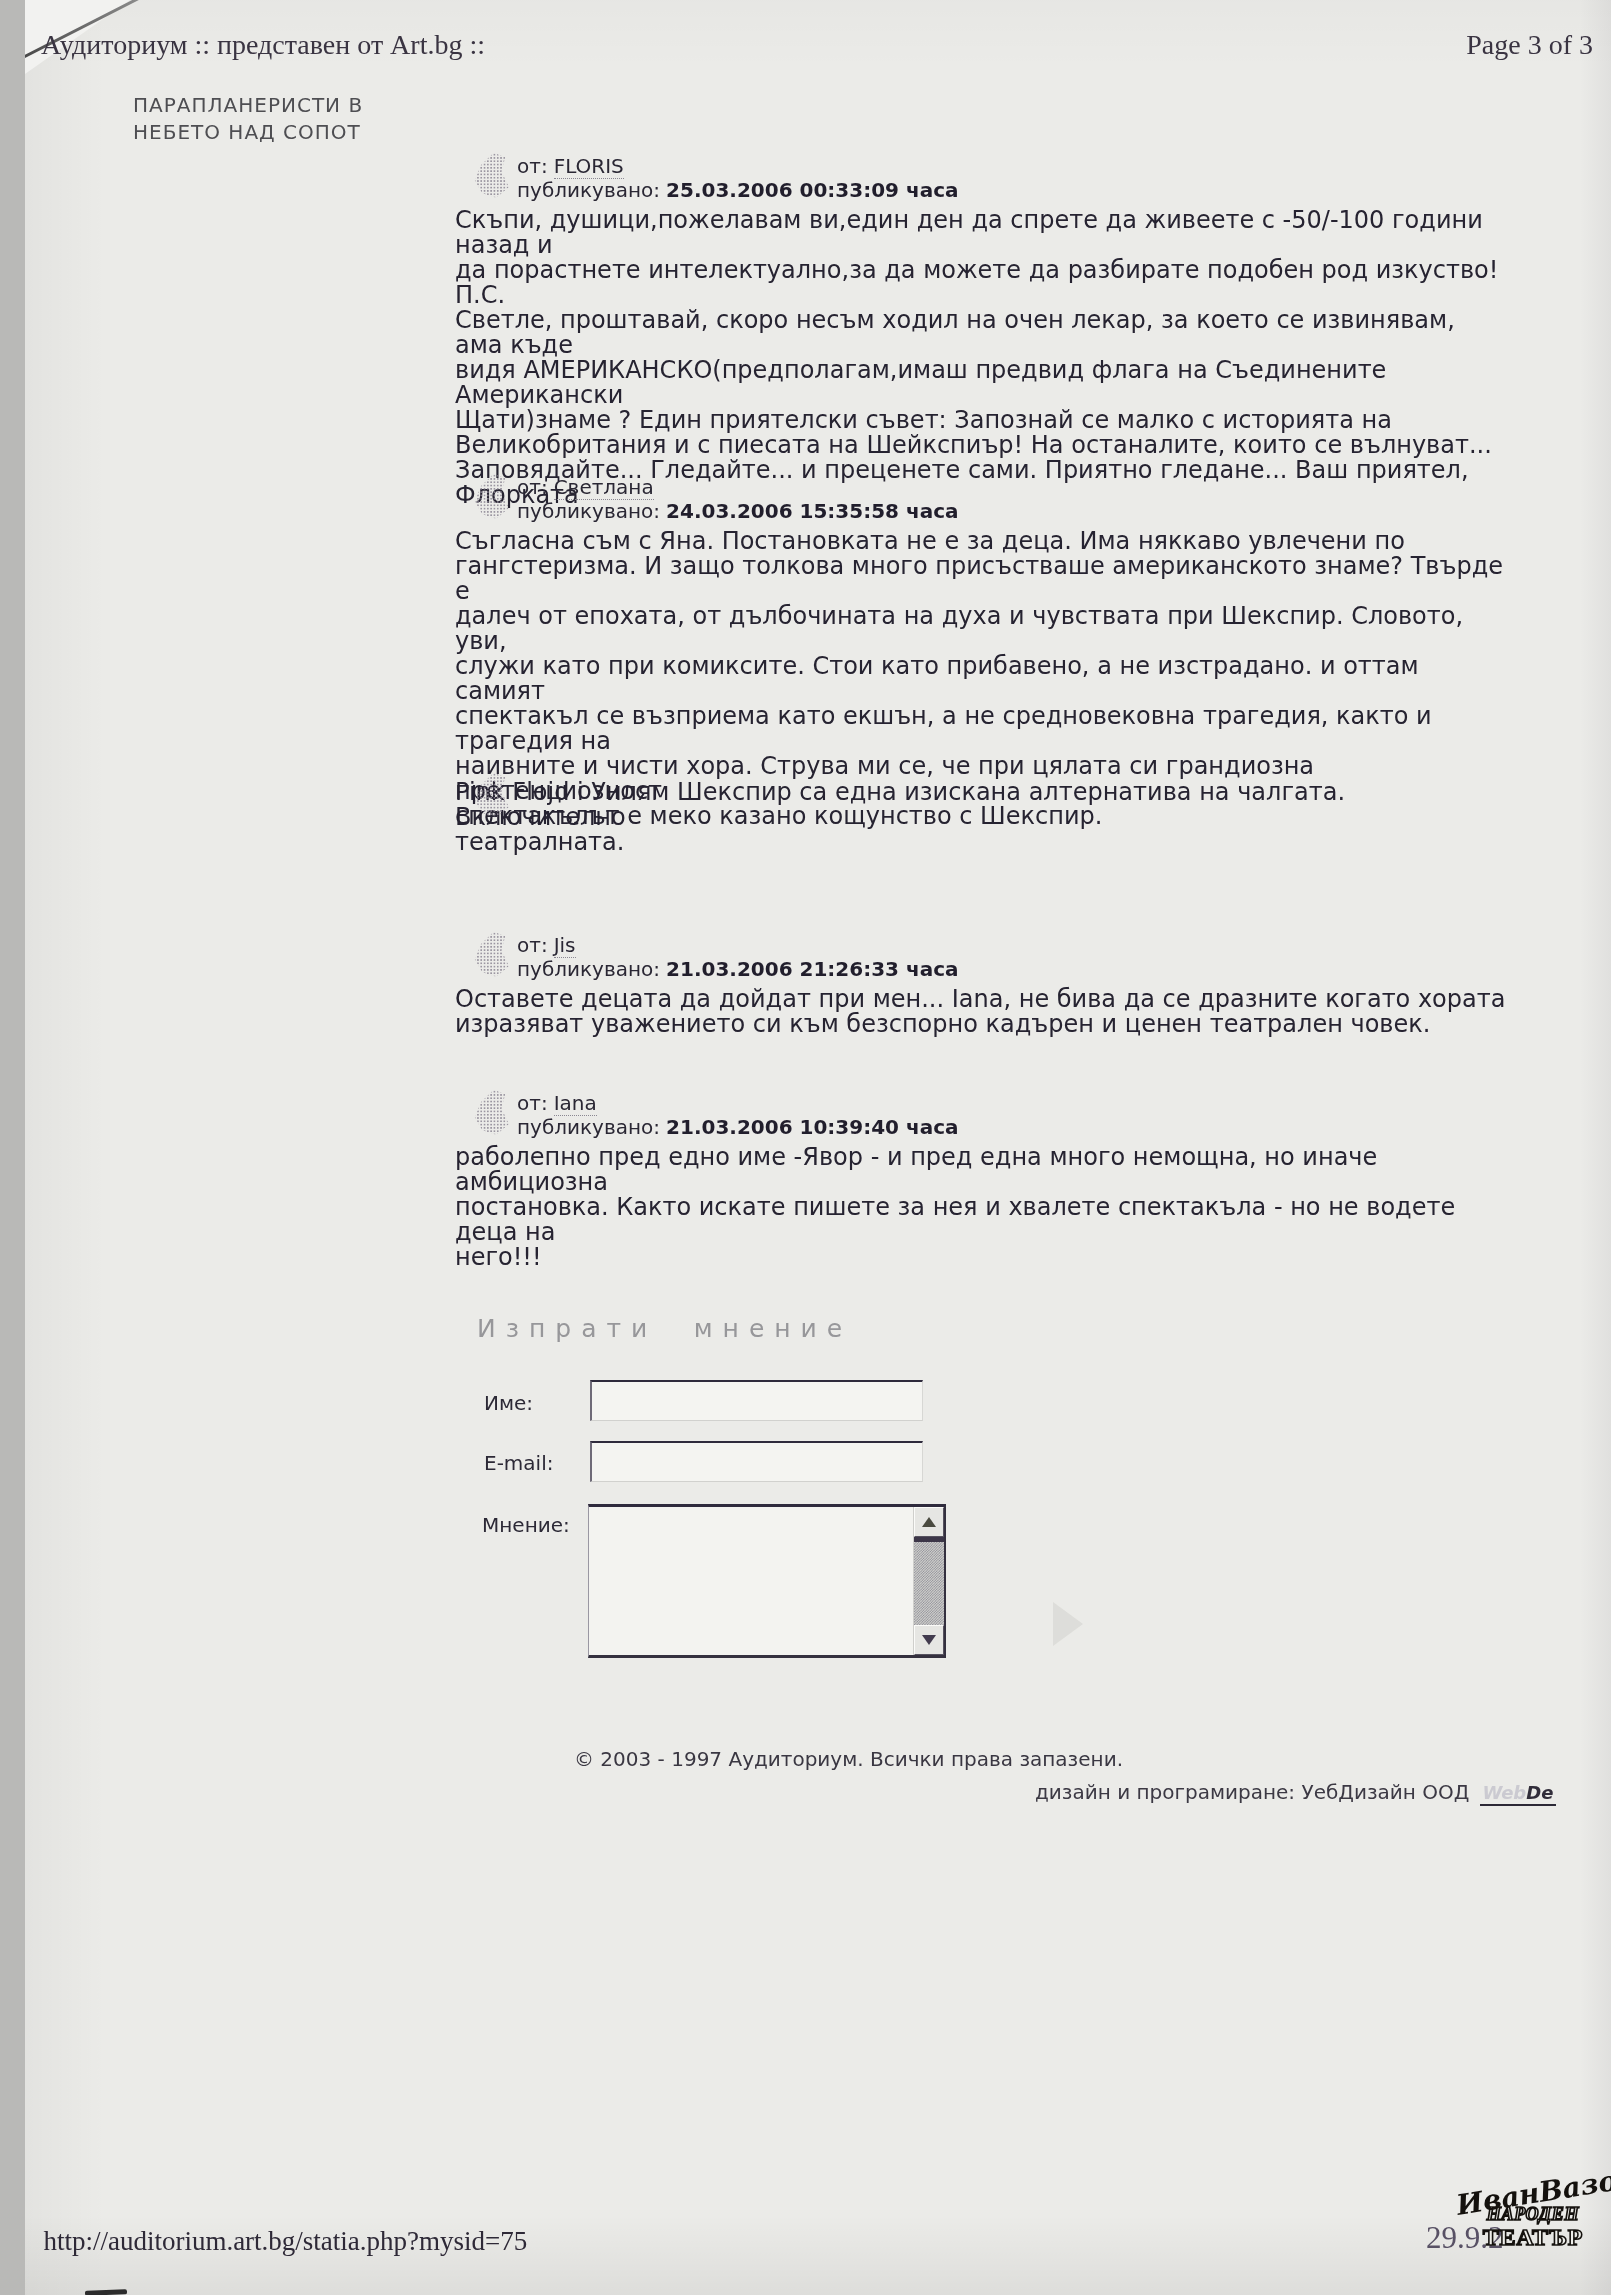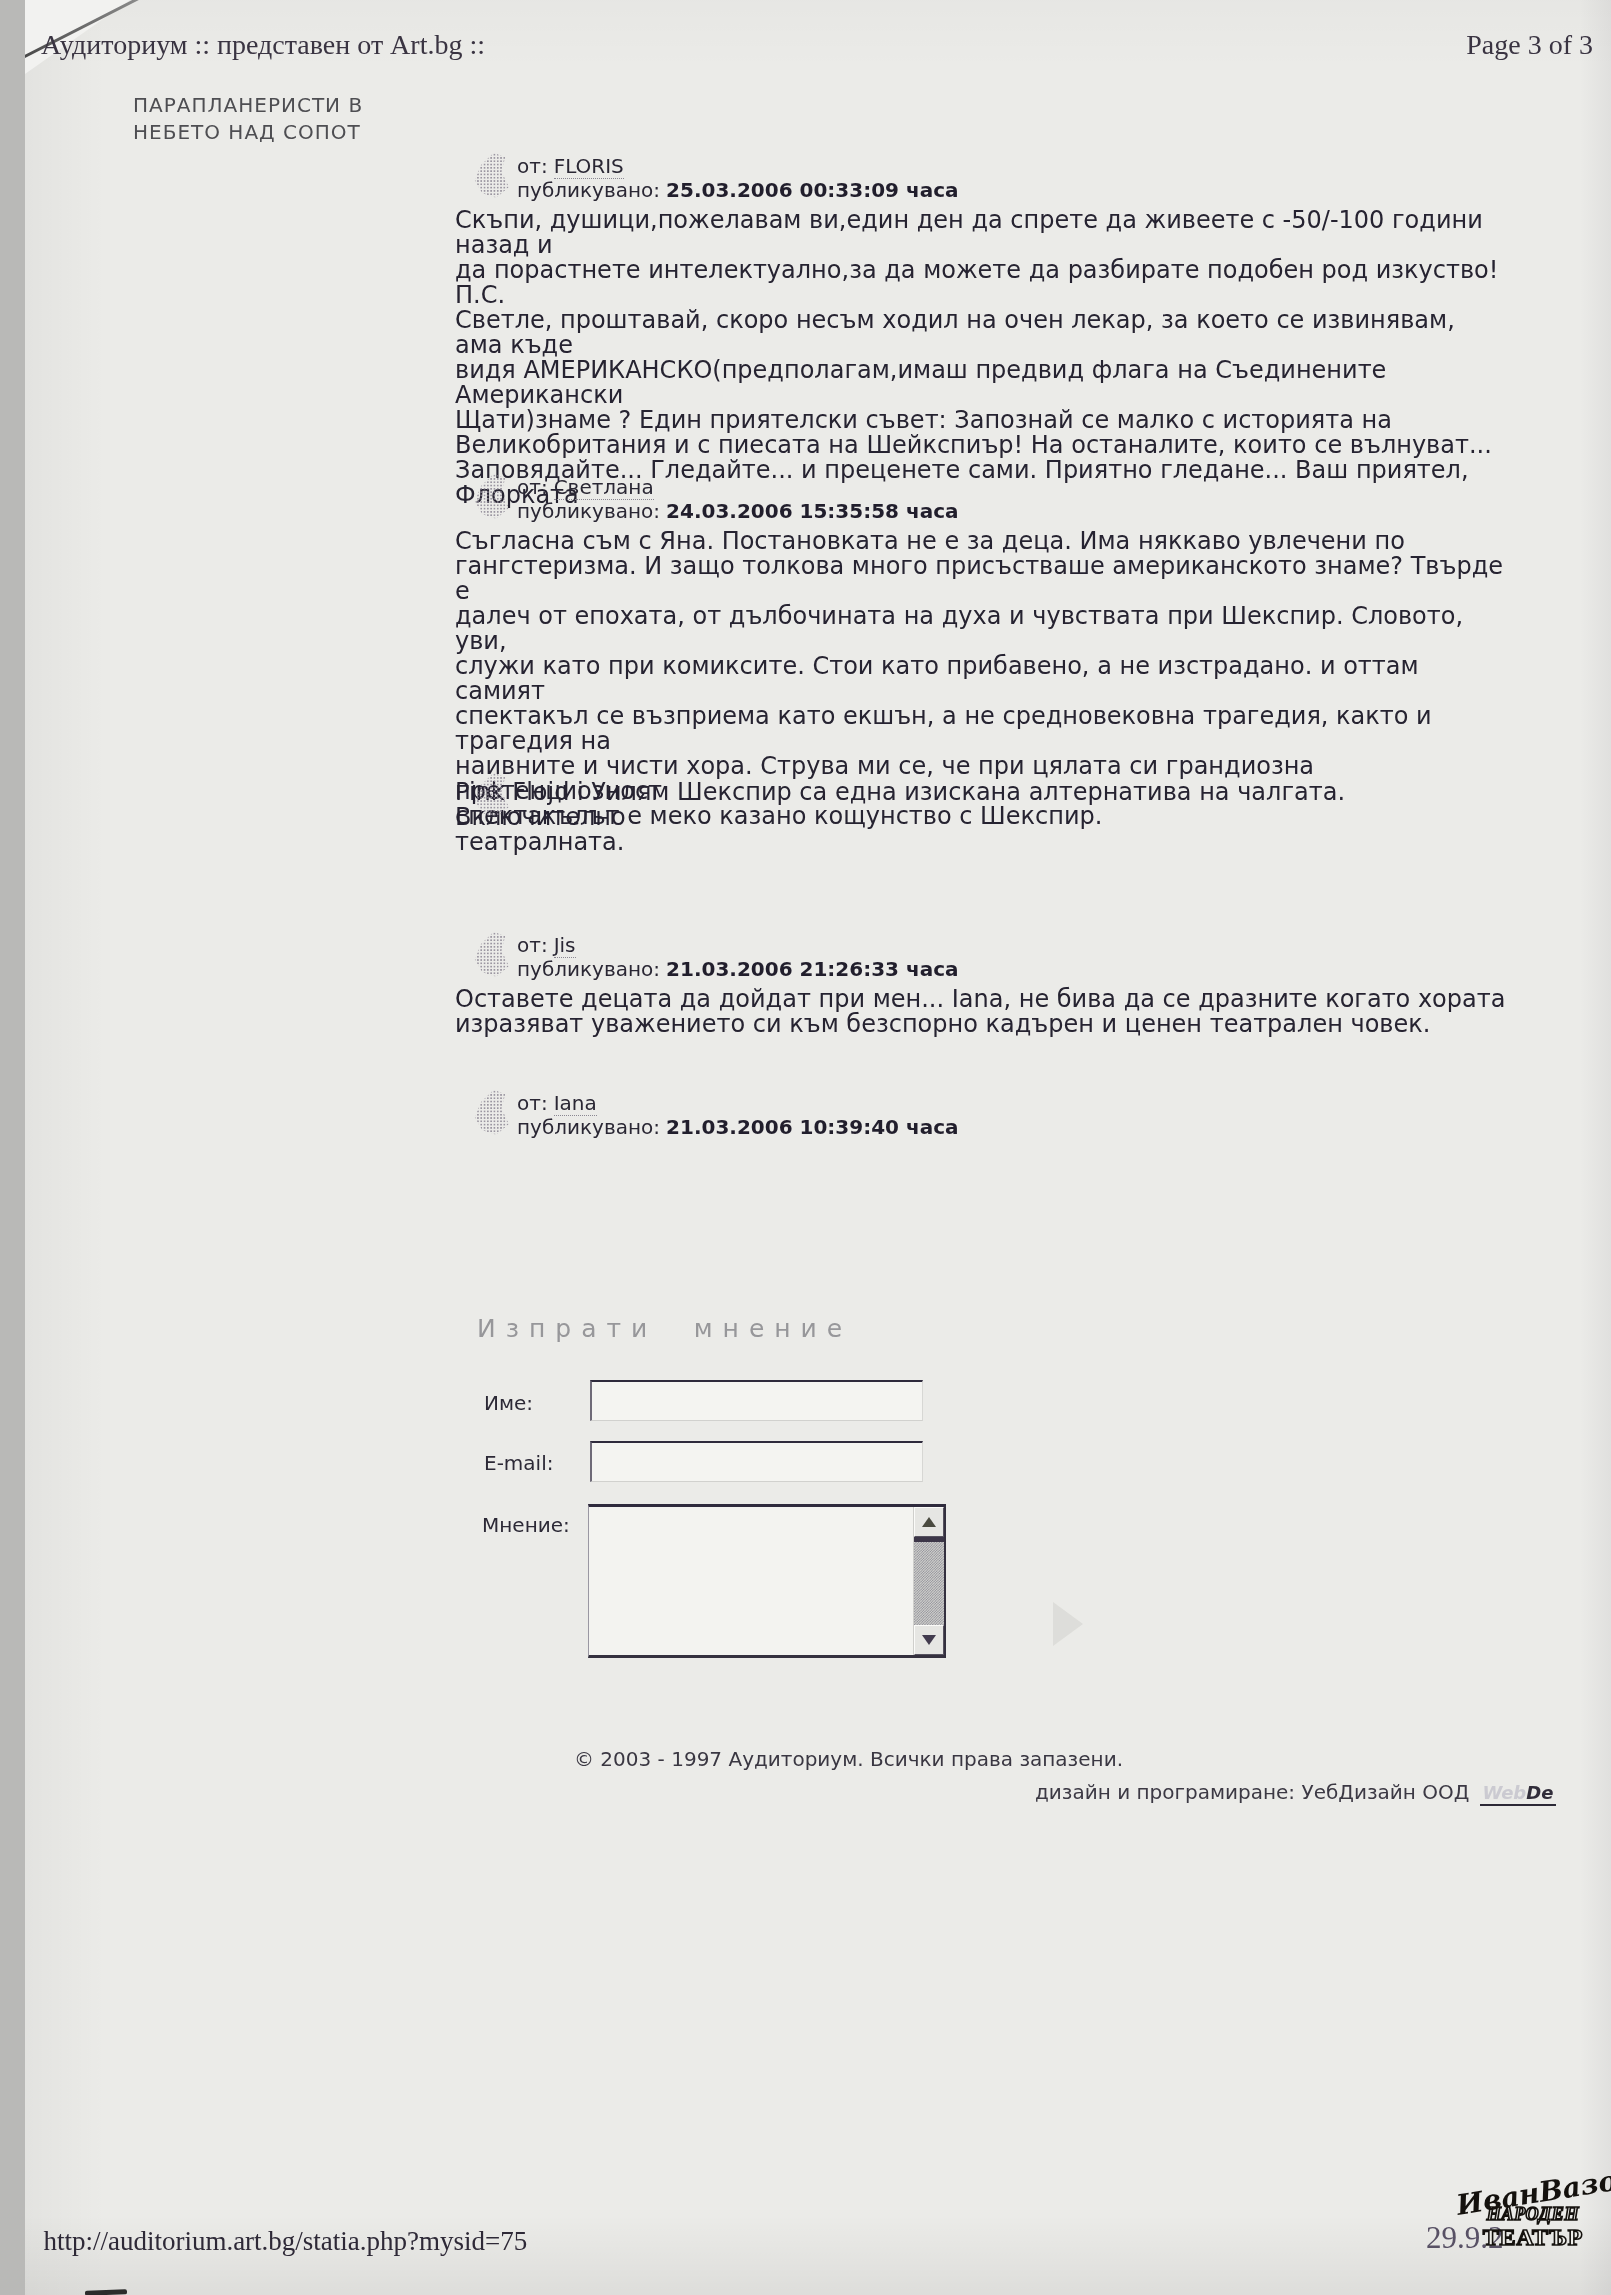--- a/index.html
+++ b/index.html
@@ -159,20 +159,23 @@
     <div class="c-body">Оставете децата да дойдат при мен... Iana, не бива да се дразните когато хората
 изразяват уважението си към безспорно кадърен и ценен театрален човек.</div>
   </div>
 
   <div class="comment" style="top:1091px">
     <span class="avatar"></span>
     <div class="c-head">
       <div class="from-line"><span>от:</span><a href="#">Iana</a></div>
       <div class="pub-line"><span>публикувано:</span><b>21.03.2006 10:39:40 часа</b></div>
     </div>
+    <div class="c-body">раболепно пред едно име -Явор - и пред една много немощна, но иначе амбициозна
+постановка. Както искате пишете за нея и хвалете спектакъла - но не водете деца на
+него!!!</div>
   </div>
 
   <div class="form-heading">Изпрати мнение</div>
 
   <label class="f-label" style="left:459px;top:1391px">Име:</label>
   <input class="txt" style="top: 1380px;" value="">
 
   <label class="f-label" style="left:459px;top:1451px">E-mail:</label>
   <input class="txt" style="top: 1441px;" value="">
 

